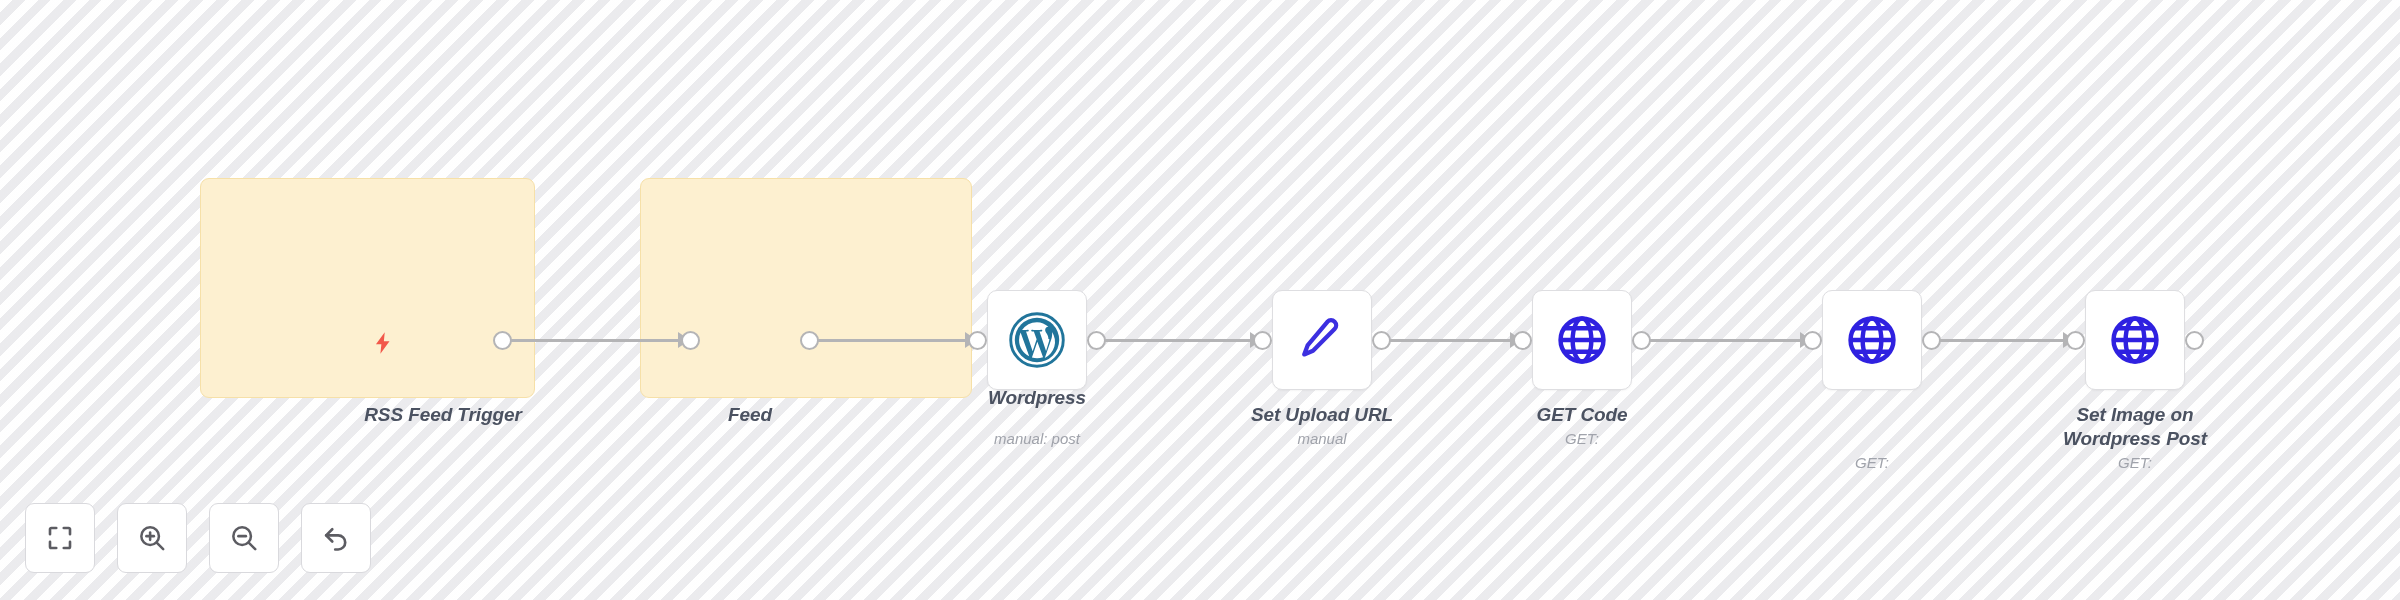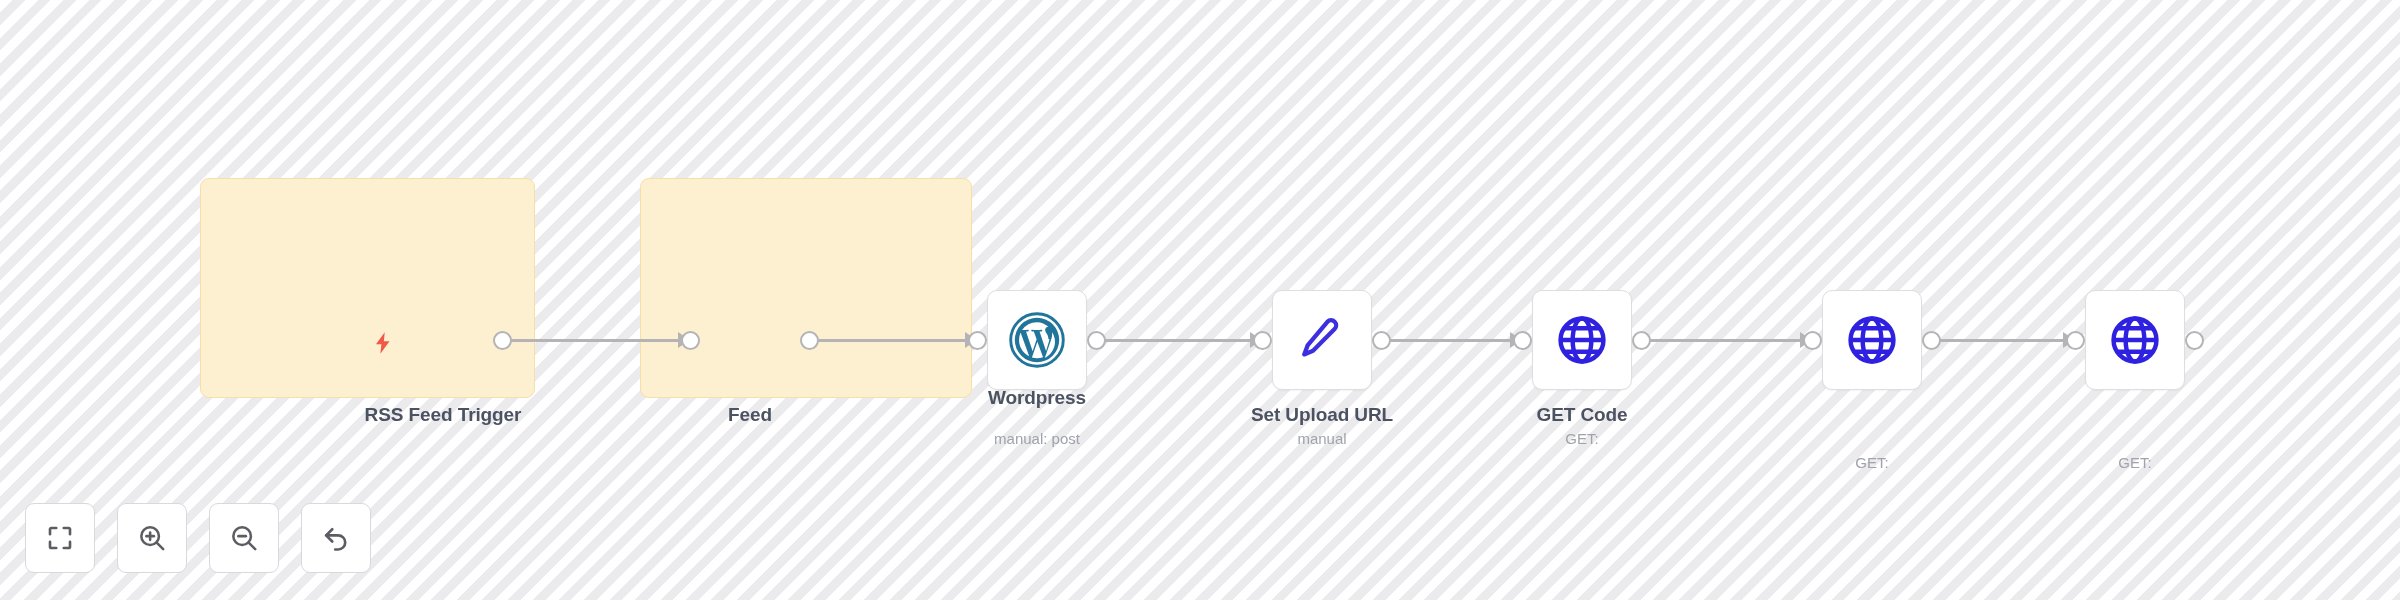--- a/index.html
+++ b/index.html
@@ -12,20 +12,21 @@
   #canvas{
     position:relative;width:2400px;height:600px;overflow:hidden;
     background-color:#f7f7f8;
     background-image:repeating-linear-gradient(
       135deg,
       rgba(255,255,255,0.95) 0px,
       rgba(255,255,255,0.95) 9px,
       rgba(233,233,236,0.85) 9px,
       rgba(233,233,236,0.85) 18px
     );
+    font-style:italic;
   }
   
   .sticky{
     position:absolute;
     background:#fdf0d0;
     border:1px solid #f6e0a8;
     border-radius:9px;
     box-sizing:border-box;
     z-index:1;
   }
@@ -213,20 +214,21 @@
       <span style="display: flex;">
         <svg width="56" height="56" viewBox="0 0 24 24" fill="none" stroke="#2f21e0" stroke-width="1.9">
       <circle cx="12" cy="12" r="9.2"></circle>
       <ellipse cx="12" cy="12" rx="4.0" ry="9.2"></ellipse>
       <line x1="2.8" y1="12" x2="21.2" y2="12"></line>
       <line x1="4.3" y1="7.0" x2="19.7" y2="7.0"></line>
       <line x1="4.3" y1="17.0" x2="19.7" y2="17.0"></line>
     </svg>
       </span>
     </div>
+    <div class="node-label" style="left: 2045px; top: 403px; width: 180px;">Set Image on Wordpress Post</div>
     <div class="node-sub" style="left: 2045px; top: 453px; width: 180px;">GET:</div>
     <div class="controls">
       <div class="ctrl-btn" title="Zoom to fit">
         <span style="display: flex;">
           <svg width="30" height="30" viewBox="0 0 24 24" fill="none" stroke="#5c5c62" stroke-width="2.1" stroke-linecap="round" stroke-linejoin="round">
       <path d="M4 9 V5 a1 1 0 0 1 1 -1 h4"></path>
       <path d="M20 9 V5 a1 1 0 0 0 -1 -1 h-4"></path>
       <path d="M4 15 v4 a1 1 0 0 0 1 1 h4"></path>
       <path d="M20 15 v4 a1 1 0 0 1 -1 1 h-4"></path>
     </svg>

